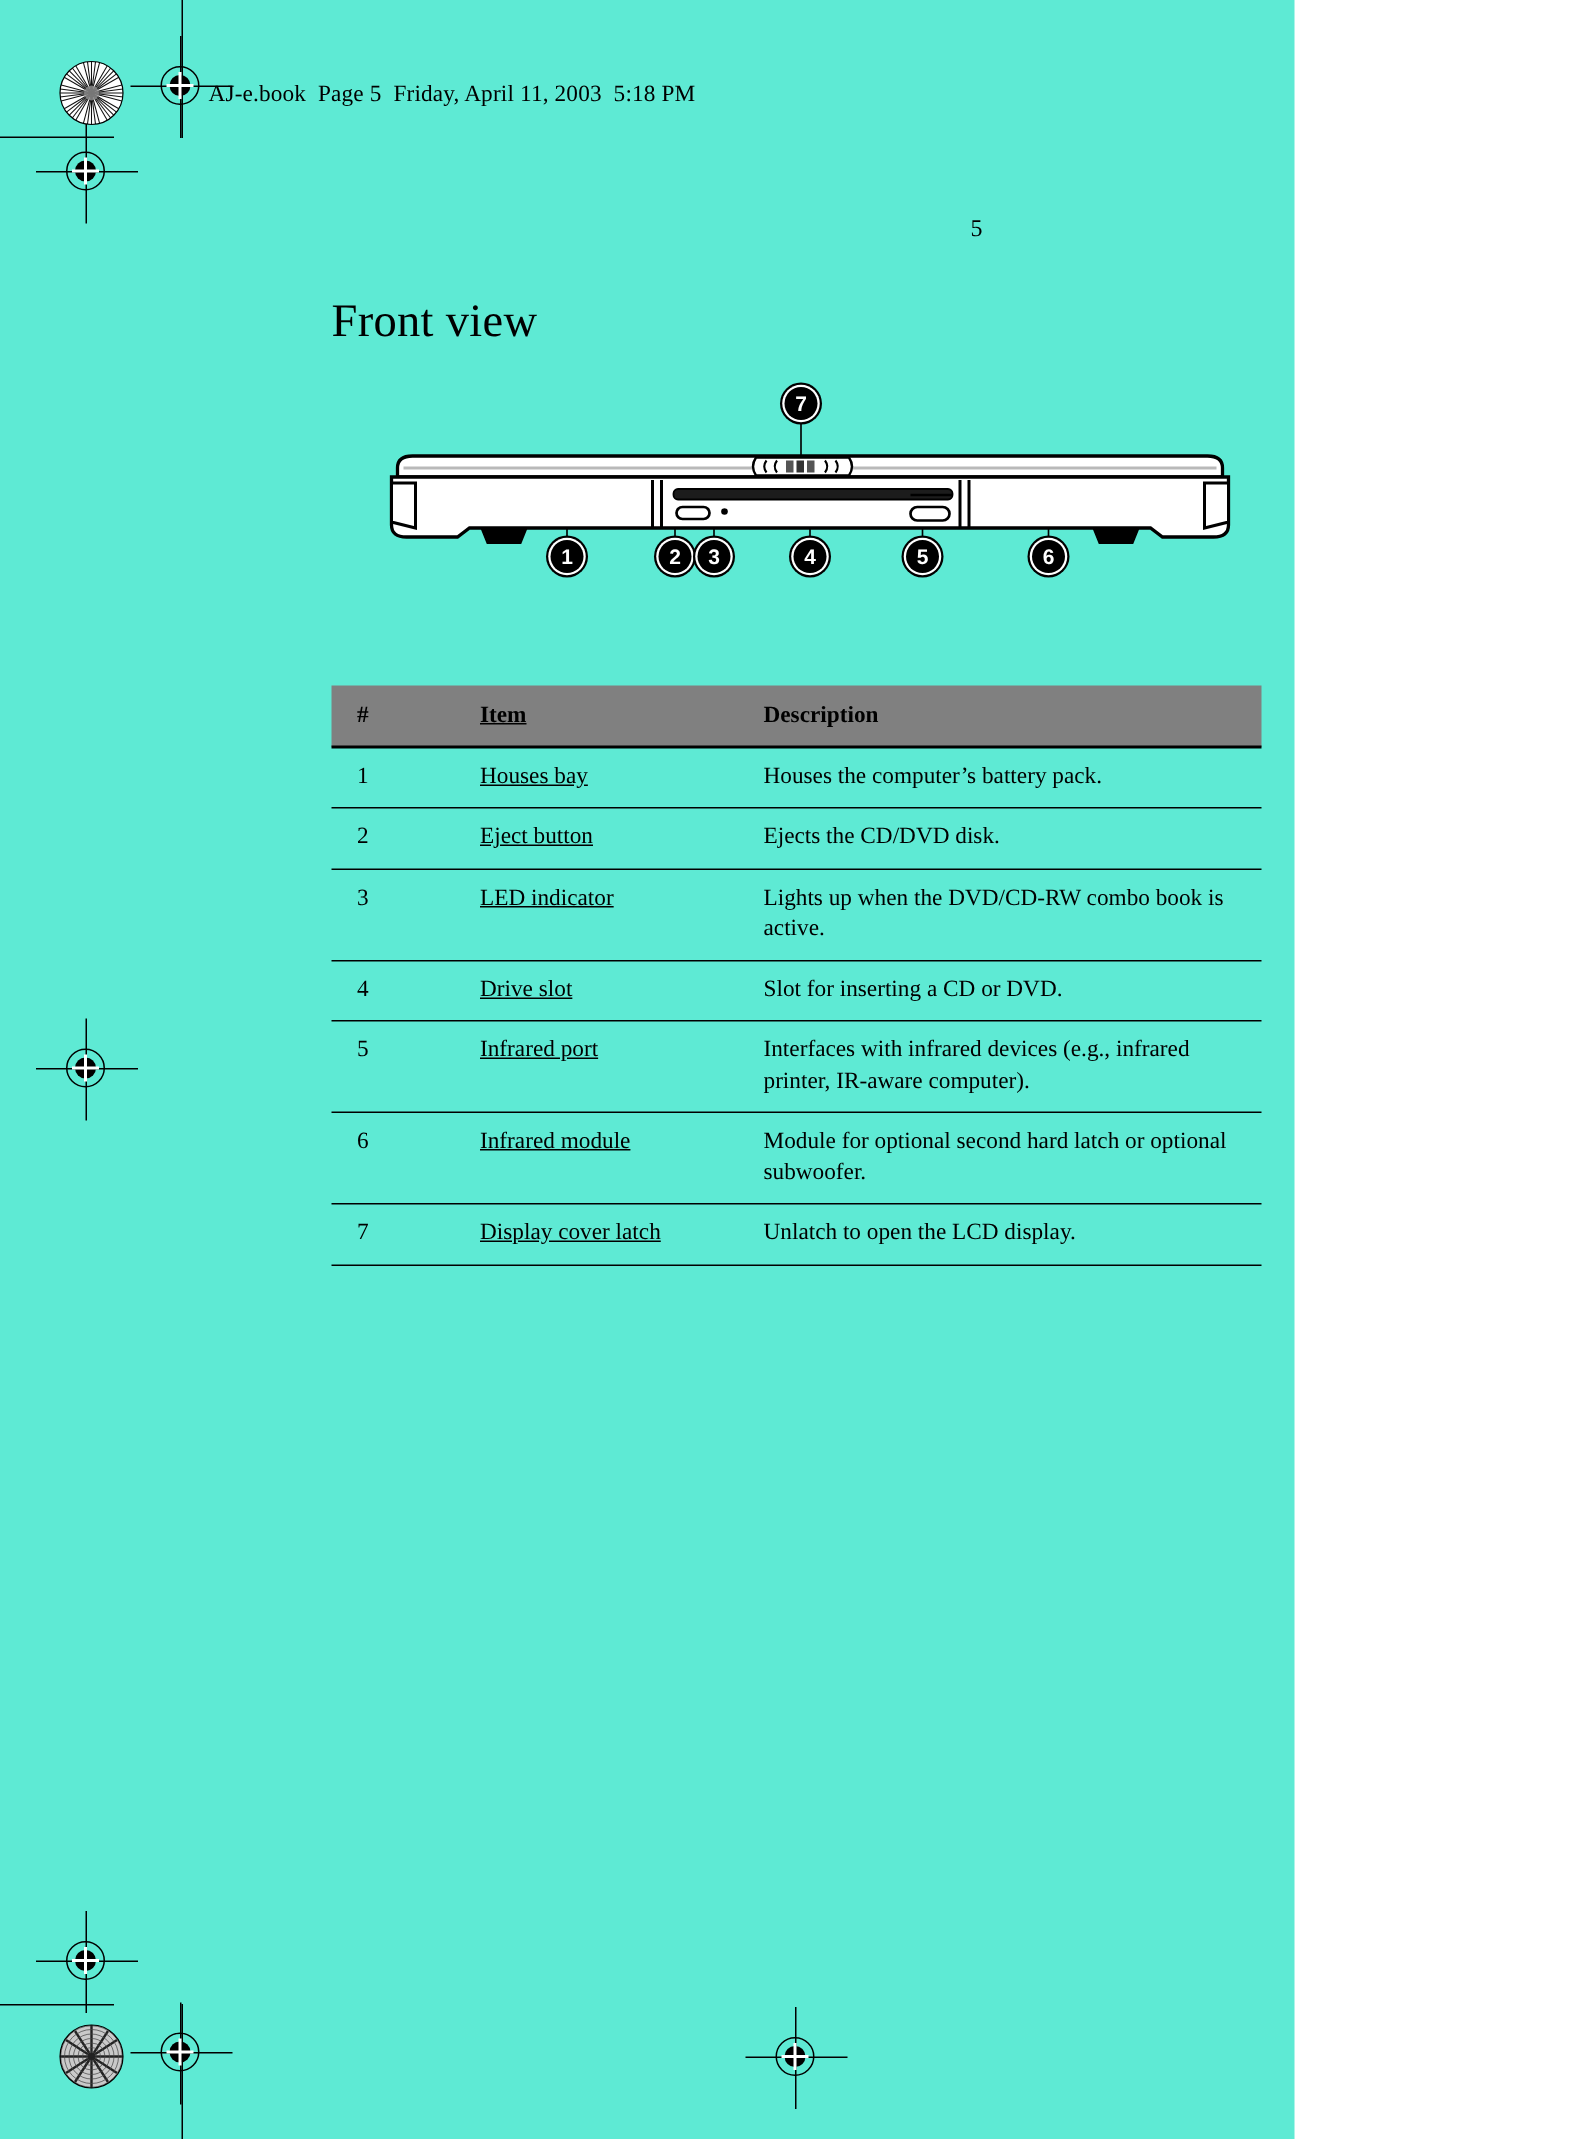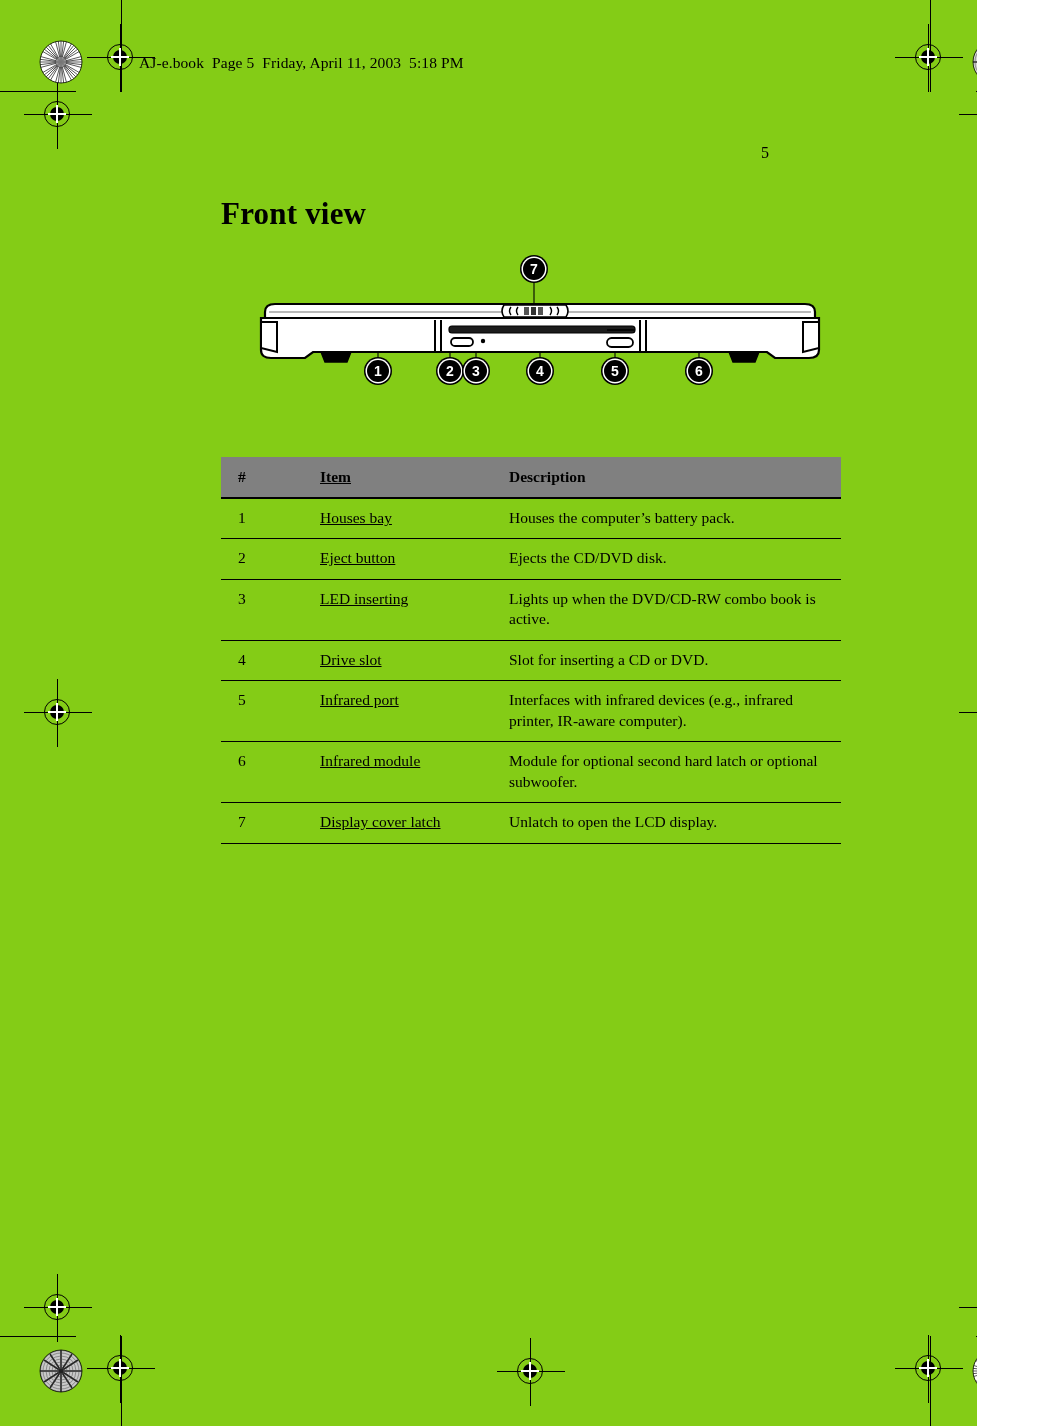--- a/index.html
+++ b/index.html
@@ -6,23 +6,23 @@
     margin: 0;
     padding: 0;
     background: #ffffff;
   }
   body {
     font-family: "Liberation Serif", "DejaVu Serif", serif;
     color: #000000;
   }
   #page {
     position: relative;
-    width: 977px;
+    width: 863px;
     height: 1426px;
-    background: #84cc16;
+    background: #5eead4;
     overflow: hidden;
   }
 
   
   .regmark {
     position: absolute;
     width: 56px;
     height: 56px;
   }
   .regmark .ring {
@@ -107,21 +107,21 @@
     position: absolute;
     right: 208px;
     top: 144px;
     font-size: 16px;
   }
   .section-title {
     position: absolute;
     left: 221px;
     top: 196px;
     font-size: 31px;
-    font-weight: bold;
+    font-weight: normal;
     margin: 0;
     letter-spacing: 0.2px;
   }
 
   
   .figure {
     position: absolute;
     left: 255px;
     top: 252px;
     width: 570px;
@@ -522,21 +522,21 @@
           <td class="col-item">Houses bay</td>
           <td class="col-desc">Houses the computer’s battery pack.</td>
         </tr>
         <tr>
           <td class="col-num">2</td>
           <td class="col-item">Eject button</td>
           <td class="col-desc">Ejects the CD/DVD disk.</td>
         </tr>
         <tr>
           <td class="col-num">3</td>
-          <td class="col-item">LED inserting</td>
+          <td class="col-item">LED indicator</td>
           <td class="col-desc">Lights up when the DVD/CD-RW combo book is active.</td>
         </tr>
         <tr>
           <td class="col-num">4</td>
           <td class="col-item">Drive slot</td>
           <td class="col-desc">Slot for inserting a CD or DVD.</td>
         </tr>
         <tr>
           <td class="col-num">5</td>
           <td class="col-item">Infrared port</td>

